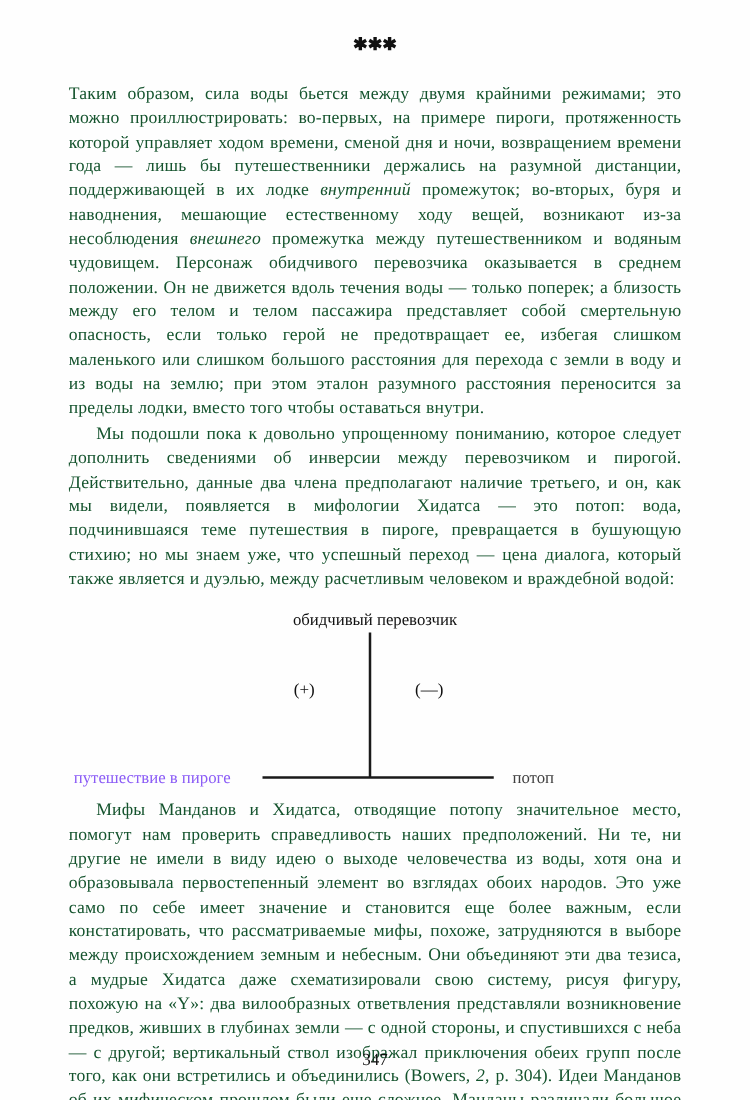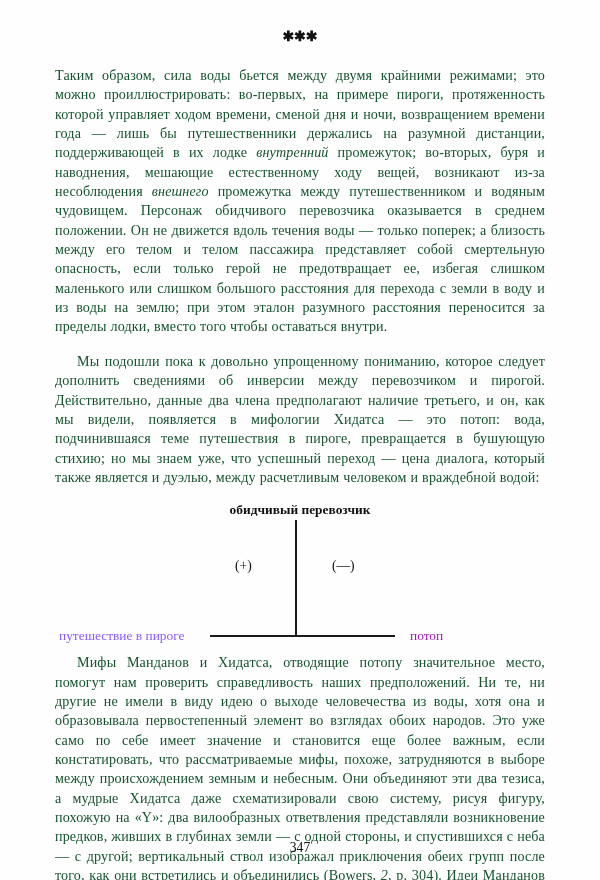--- a/index.html
+++ b/index.html
@@ -43,21 +43,21 @@
     font-size: 14.1px;
     line-height: 19.35px;
     text-align: justify;
     text-justify: inter-word;
     color: #14532d;
     letter-spacing: 0.01em;
     word-spacing: 0.02em;
     hyphens: manual;
   }
   p.body-text + p.body-text {
-    margin-top: 15px;
+    margin-top: 1px;
   }
   .indent {
     text-indent: 22px;
   }
   .it {
     font-style: italic;
   }
 
   
   .diagram {
@@ -68,21 +68,20 @@
   }
   .diagram-top-label {
     position: absolute;
     left: 0;
     top: 0;
     width: 490px;
     text-align: center;
     font-size: 13.4px;
     line-height: 17px;
     color: #101010;
-    font-weight: bold;
   }
   .diagram-vline {
     position: absolute;
     left: 240px;
     top: 19px;
     width: 2px;
     height: 116px;
     background: #1a1a1a;
   }
   .diagram-hline {
@@ -109,21 +108,21 @@
     line-height: 17px;
     color: #8b5cf6;
     white-space: nowrap;
   }
   .diagram-right-label {
     position: absolute;
     left: 355px;
     top: 126px;
     font-size: 13.4px;
     line-height: 17px;
-    color: #a21caf;
+    color: #404040;
     white-space: nowrap;
   }
 
   .after-diagram {
     margin-top: 18px;
   }
 
   .page-number {
     position: absolute;
     left: 0;

